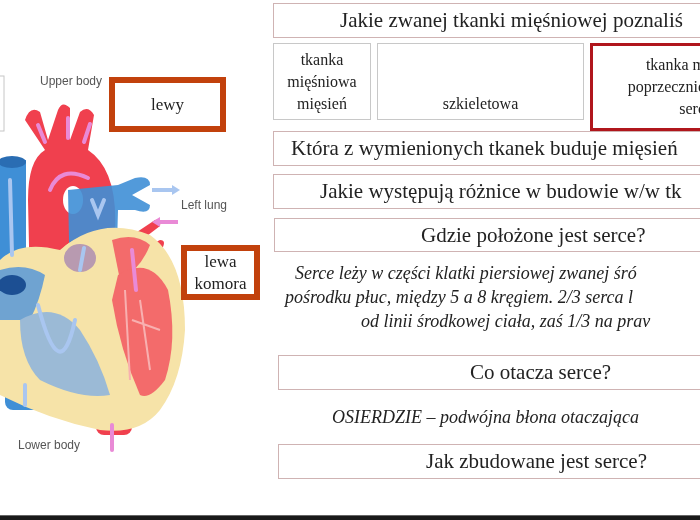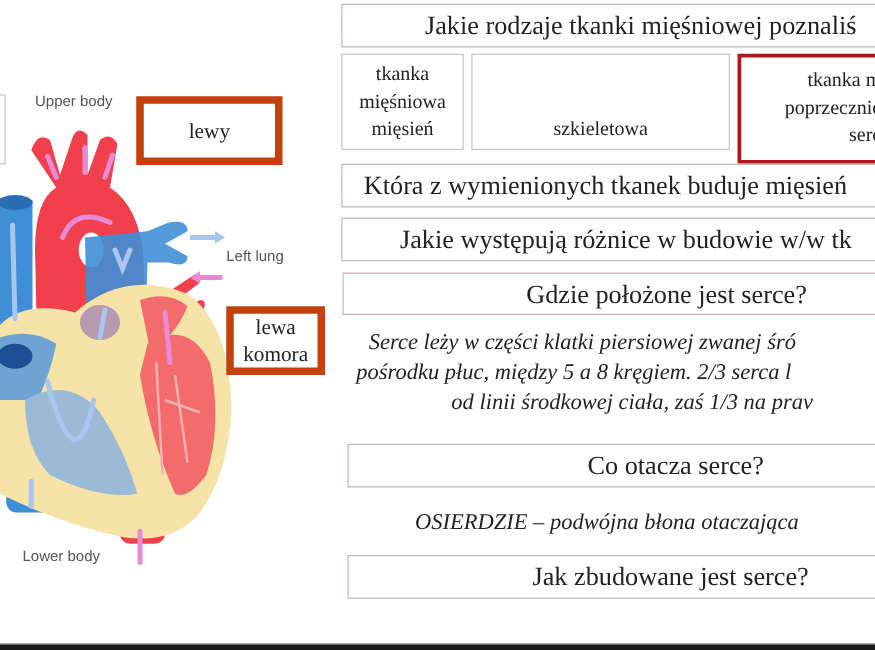--- a/index.html
+++ b/index.html
@@ -66,33 +66,33 @@
   </g>
 
   <path d="M152 190 L172 190" stroke="#a9c6f0" stroke-width="4"></path>
   <polygon points="172,185 180,190 172,195" fill="#a9c6f0"></polygon>
   <path d="M178 222 L158 222" stroke="#e98ad6" stroke-width="4"></path>
   <polygon points="160,217 152,222 160,227" fill="#e98ad6"></polygon>
 
   <rect x="-10" y="76" width="14" height="55" fill="#fff" stroke="#c6c6c6"></rect>
 </svg>
 
-<span class="eng" style="left:28px;top:74px;">Upper body</span>
+<span class="eng" style="left:40px;top:74px;">Upper body</span>
 <span class="eng" style="left:181px;top:198px;">Left lung</span>
 <span class="eng" style="left:18px;top:438px;">Lower body</span>
 
 <div class="lbl" style="left:109px;top:77px;width:117px;height:55px;">
   <div><span>lewy</span><br></div>
 </div>
 <div class="lbl" style="left:181px;top:245px;width:79px;height:55px;text-align:center;">
   <div><span>lewa</span><br><span>komora</span></div>
 </div>
 
 <div class="box qbox" style="left:273px;top:3px;width:440px;height:35px;justify-content:flex-start;padding-left:66px;">
-  <span>Jakie rodzaje tkanki mięśniowej poznaliś</span>
+  <span>Jakie zwanej tkanki mięśniowej poznaliś</span>
 </div>
 
 <div class="box tile" style="left:273px;top:43px;width:98px;height:77px;">
   <div><span>tkanka</span><br><span>mięśniowa</span><br><span>mięsień</span></div>
 </div>
 <div class="box tile" style="left:377px;top:43px;width:207px;height:77px;">
   <div><br><br><span>szkieletowa</span></div>
 </div>
 <div class="box tile selected" style="left:590px;top:43px;width:160px;height:88px;justify-content:flex-start;padding-left:0;">
   <div style="text-align:right;width:112px;"><span>tkanka m</span><br><span>poprzecznie</span><br><span>serc</span></div>

